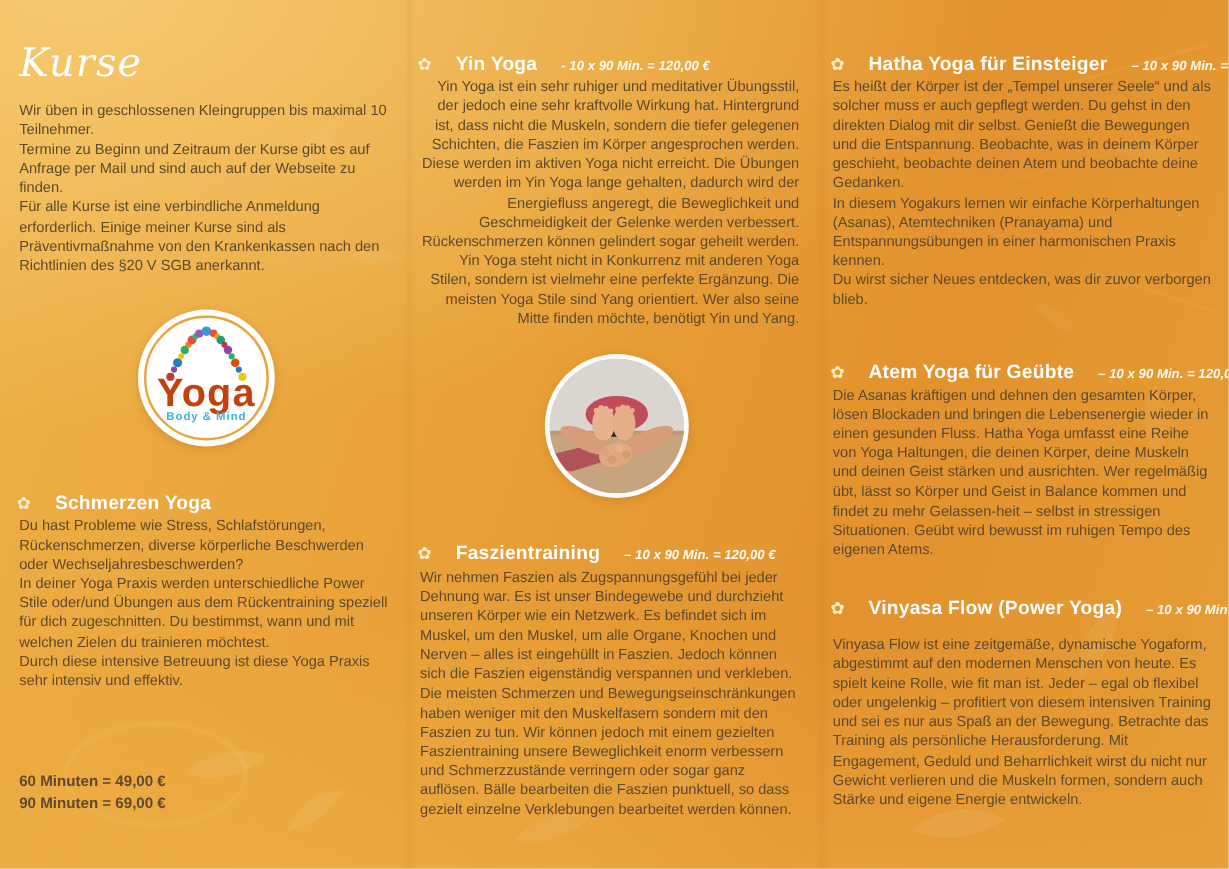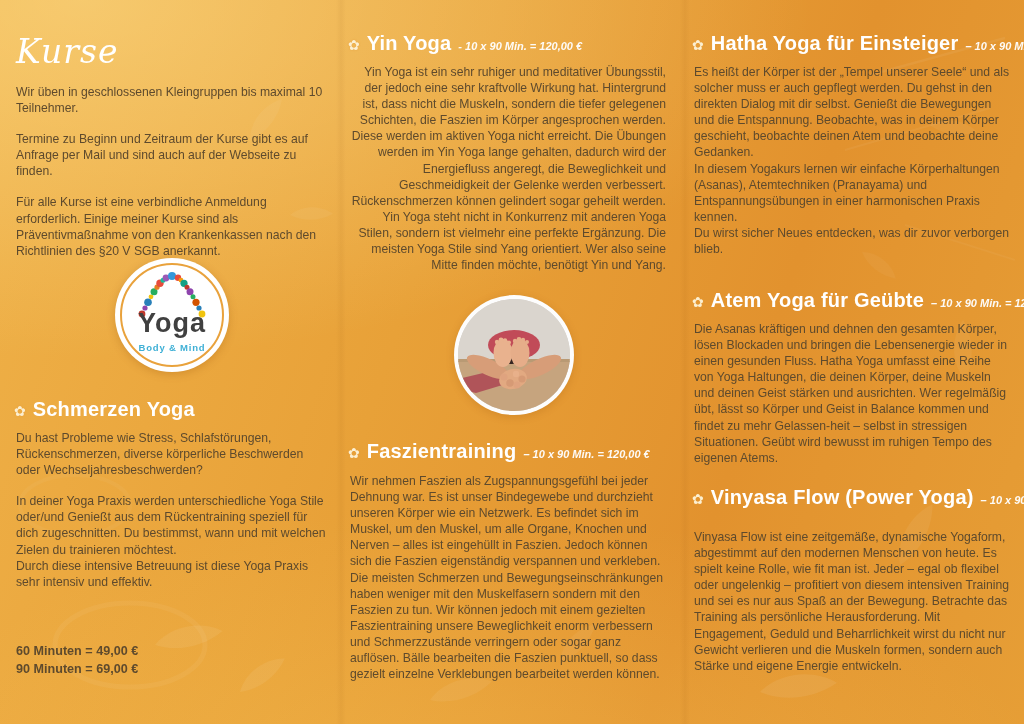--- a/index.html
+++ b/index.html
@@ -11,52 +11,52 @@
     background:
       radial-gradient(130% 90% at 8% 0%, rgba(255,228,150,0.50) 0%, rgba(255,228,150,0) 55%),
       radial-gradient(100% 80% at 45% 118%, rgba(250,205,95,0.38) 0%, rgba(250,205,95,0) 60%),
       linear-gradient(108deg,#efb148 0%,#e8a138 40%,#e2922e 70%,#e69e36 100%);
   }
   .abs{position:absolute;}
   .body-text{
     font-size:12.2px;line-height:1.32;color:#5e4a2d;
   }
   .body-text p{margin:0;}
-  .body-text p.gap{margin-top:15px;}
+  .body-text p.gap{}
   .script-title{
     font-family:"DejaVu Serif",serif;
     font-style:italic;
     font-size:33px;color:#ffffff;
     letter-spacing:1px;
   }
   .section-head{
     display:flex;align-items:baseline;gap:7px;white-space:nowrap;
   }
   .section-head h2{
-    margin:0;font-size:20px;font-weight:700;color:#ffffff;letter-spacing:.2px;
+    margin:13px;font-size:16px;font-weight:700;color:#ffffff;letter-spacing:.2px;
   }
   .section-head .meta{
     font-size:11px;font-style:italic;font-weight:600;color:#ffffff;opacity:.96;
   }
   .lotus{
     font-size:14px;color:#fcf0d2;
     text-shadow:0 0 2px rgba(233,160,60,.9);
   }
   
   .logo-circle{
     width:114px;height:114px;border-radius:50%;
     background:#ffffff;
     box-shadow:0 2px 8px rgba(140,70,0,.25);
   }
   .logo-circle::after{
     content:"";position:absolute;inset:5px;border:2px solid #e9a23c;border-radius:50%;
   }
   .logo-word{
     position:absolute;left:0;right:0;top:50px;text-align:center;
-    font-size:27px;font-weight:700;color:#404040;letter-spacing:1px;
+    font-size:33px;font-weight:700;color:#c2410c;letter-spacing:1px;
   }
   .logo-tagline{
     position:absolute;left:0;right:0;top:84px;text-align:center;
     font-size:9.5px;font-weight:700;color:#3fb0d6;letter-spacing:.8px;
   }
   .logo-arch{position:absolute;left:17px;top:12px;}
   
   .photo-circle{
     width:112px;height:112px;border-radius:50%;
     border:4px solid rgba(255,255,255,.95);
@@ -137,21 +137,21 @@
     <div class="logo-tagline">Body &amp; Mind</div>
   </div>
 
   <div class="abs section-head" style="left:14px;top:398px;">
     <span class="lotus">✿</span>
     <h2>Schmerzen Yoga</h2>
   </div>
 
   <div class="abs body-text" style="left:16px;top:430px;width:312px;">
     <p>Du hast Probleme wie Stress, Schlafstörungen, Rückenschmerzen, diverse körperliche Beschwerden oder Wechseljahresbeschwerden?</p>
-    <p class="gap">In deiner Yoga Praxis werden unterschiedliche Yoga Stile oder/und Genießt aus dem Rückentraining speziell für dich zugeschnitten. Du bestimmst, wann und mit welchen Zielen du trainieren möchtest.</p>
+    <p class="gap">In deiner Yoga Praxis werden unterschiedliche Power Stile oder/und Übungen aus dem Rückentraining speziell für dich zugeschnitten. Du bestimmst, wann und mit welchen Zielen du trainieren möchtest.</p>
     <p>Durch diese intensive Betreuung ist diese Yoga Praxis sehr intensiv und effektiv.</p>
   </div>
 
   <div class="abs prices" style="left:16px;top:642px;">
     <div>60 Minuten = 49,00 €</div>
     <div>90 Minuten = 69,00 €</div>
   </div>
 
   <div class="abs section-head" style="left:348px;top:32px;">
     <span class="lotus">✿</span>

